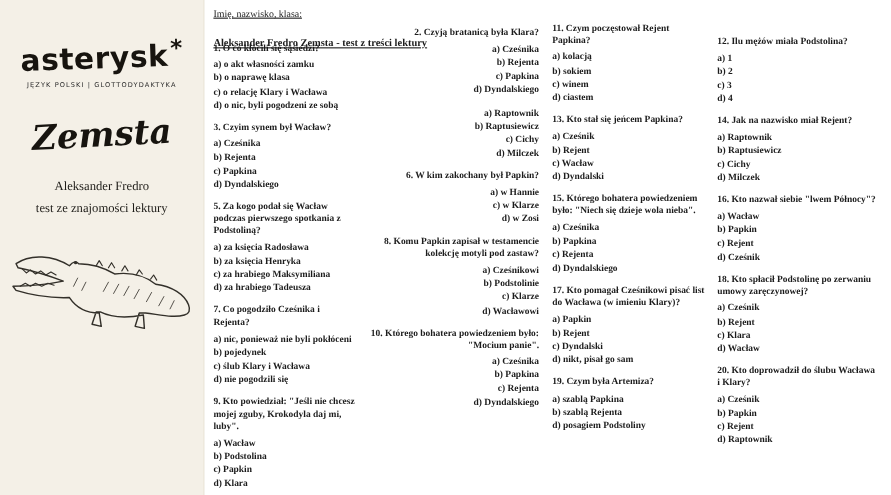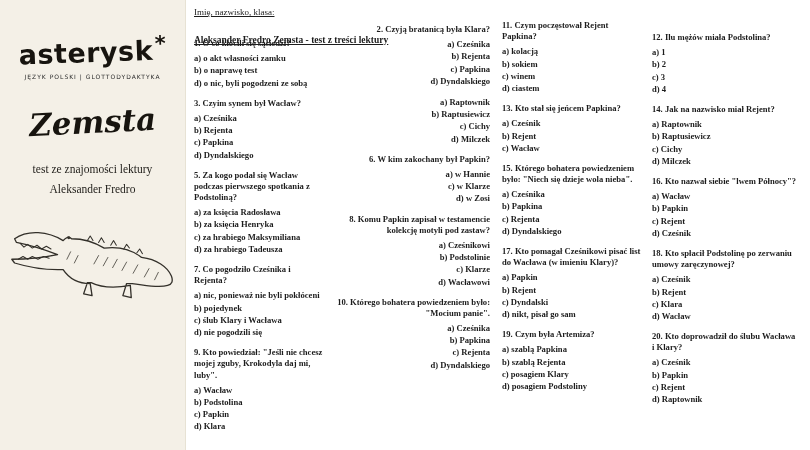--- a/index.html
+++ b/index.html
@@ -70,22 +70,22 @@
 
 <div class="page">
 
   <div class="sidebar">
     <div class="logo">
       <span>asterysk</span><span class="star">*</span>
     </div>
     <div class="tagline">JĘZYK POLSKI | GLOTTODYDAKTYKA</div>
     <div class="script-title">Zemsta</div>
     <div class="desc">
+      <div>Aleksander Fredro</div>
       <div>test ze znajomości lektury</div>
-      <div>Aleksander Fredro</div>
     </div>
     <div class="croc-wrap">
       <svg viewBox="0 0 180 100" width="168" height="94" aria-hidden="true">
         <g fill="none" stroke="#33302a" stroke-width="1.4" stroke-linecap="round" stroke-linejoin="round">
           <path d="M6 24 C20 14 42 16 58 26 Q63 20 67 24 C80 24 92 28 102 34 C118 32 132 36 142 44 C158 46 170 54 174 64 Q177 72 170 74 C160 77 148 74 132 72 L126 72 L122 85 L131 87 L130 74 C114 77 100 77 88 71 L84 71 L80 83 L89 85 L87 72 C74 72 64 66 58 57 Q32 58 6 50 L3 46 Q28 46 52 41 Q28 32 8 28 Z"></path>
           <path d="M12 29 l4 4 4-3 5 4 5-3 5 4 5-3 5 3" stroke-width="1.1"></path>
           <path d="M10 46 l5-3 5 3 5-3 6 3 6-3 6 2" stroke-width="1.1"></path>
           <circle cx="64" cy="23" r="1.6" fill="#33302a" stroke="none"></circle>
           <path d="M84 26 l3-5 3 5 m6 2 l3-5 3 5 m7 3 l3-5 3 5 m8 4 l3-5 3 4 m8 5 l3-4 3 5" stroke-width="1.1"></path>
           <path d="M96 42 l-5 9 M106 44 l-5 9 M116 46 l-5 9 M126 49 l-5 9 M138 52 l-5 9 M150 56 l-5 9 M160 60 l-4 8" stroke-width="0.8"></path>
@@ -94,21 +94,22 @@
       </svg>
     </div>
   </div>
 
   <div class="main">
     <div class="grid">
         <div class="qcol qcol1">
           <div class="qblock">
             <div class="qtext">1. O co kłócili się sąsiedzi?</div>
             <div class="opt">a) o akt własności zamku</div>
-            <div class="opt">b) o naprawę test</div>
+            <div class="opt">b) o naprawę klasa</div>
+            <div class="opt">c) o relację Klary i Wacława</div>
             <div class="opt">d) o nic, byli pogodzeni ze sobą</div>
           </div>
           <div class="qblock">
             <div class="qtext">3. Czyim synem był Wacław?</div>
             <div class="opt">a) Cześnika</div>
             <div class="opt">b) Rejenta</div>
             <div class="opt">c) Papkina</div>
             <div class="opt">d) Dyndalskiego</div>
           </div>
           <div class="qblock">
@@ -174,40 +175,40 @@
             <div class="opt">a) kolacją</div>
             <div class="opt">b) sokiem</div>
             <div class="opt">c) winem</div>
             <div class="opt">d) ciastem</div>
           </div>
           <div class="qblock">
             <div class="qtext">13. Kto stał się jeńcem Papkina?</div>
             <div class="opt">a) Cześnik</div>
             <div class="opt">b) Rejent</div>
             <div class="opt">c) Wacław</div>
+            <div class="opt">d) Dyndalski</div>
           </div>
           <div class="qblock">
             <div class="qtext">15. Którego bohatera powiedzeniem było: "Niech się dzieje wola nieba".</div>
             <div class="opt">a) Cześnika</div>
             <div class="opt">b) Papkina</div>
             <div class="opt">c) Rejenta</div>
             <div class="opt">d) Dyndalskiego</div>
           </div>
           <div class="qblock">
             <div class="qtext">17. Kto pomagał Cześnikowi pisać list do Wacława (w imieniu Klary)?</div>
             <div class="opt">a) Papkin</div>
             <div class="opt">b) Rejent</div>
             <div class="opt">c) Dyndalski</div>
             <div class="opt">d) nikt, pisał go sam</div>
           </div>
           <div class="qblock">
             <div class="qtext">19. Czym była Artemiza?</div>
             <div class="opt">a) szablą Papkina</div>
             <div class="opt">b) szablą Rejenta</div>
-            <div class="opt">c) posagiem Klary</div>
             <div class="opt">d) posagiem Podstoliny</div>
           </div>
         </div>
         <div class="qcol qcol4">
           <div class="qblock">
             <div class="qtext">12. Ilu mężów miała Podstolina?</div>
             <div class="opt">a) 1</div>
             <div class="opt">b) 2</div>
             <div class="opt">c) 3</div>
             <div class="opt">d) 4</div>

